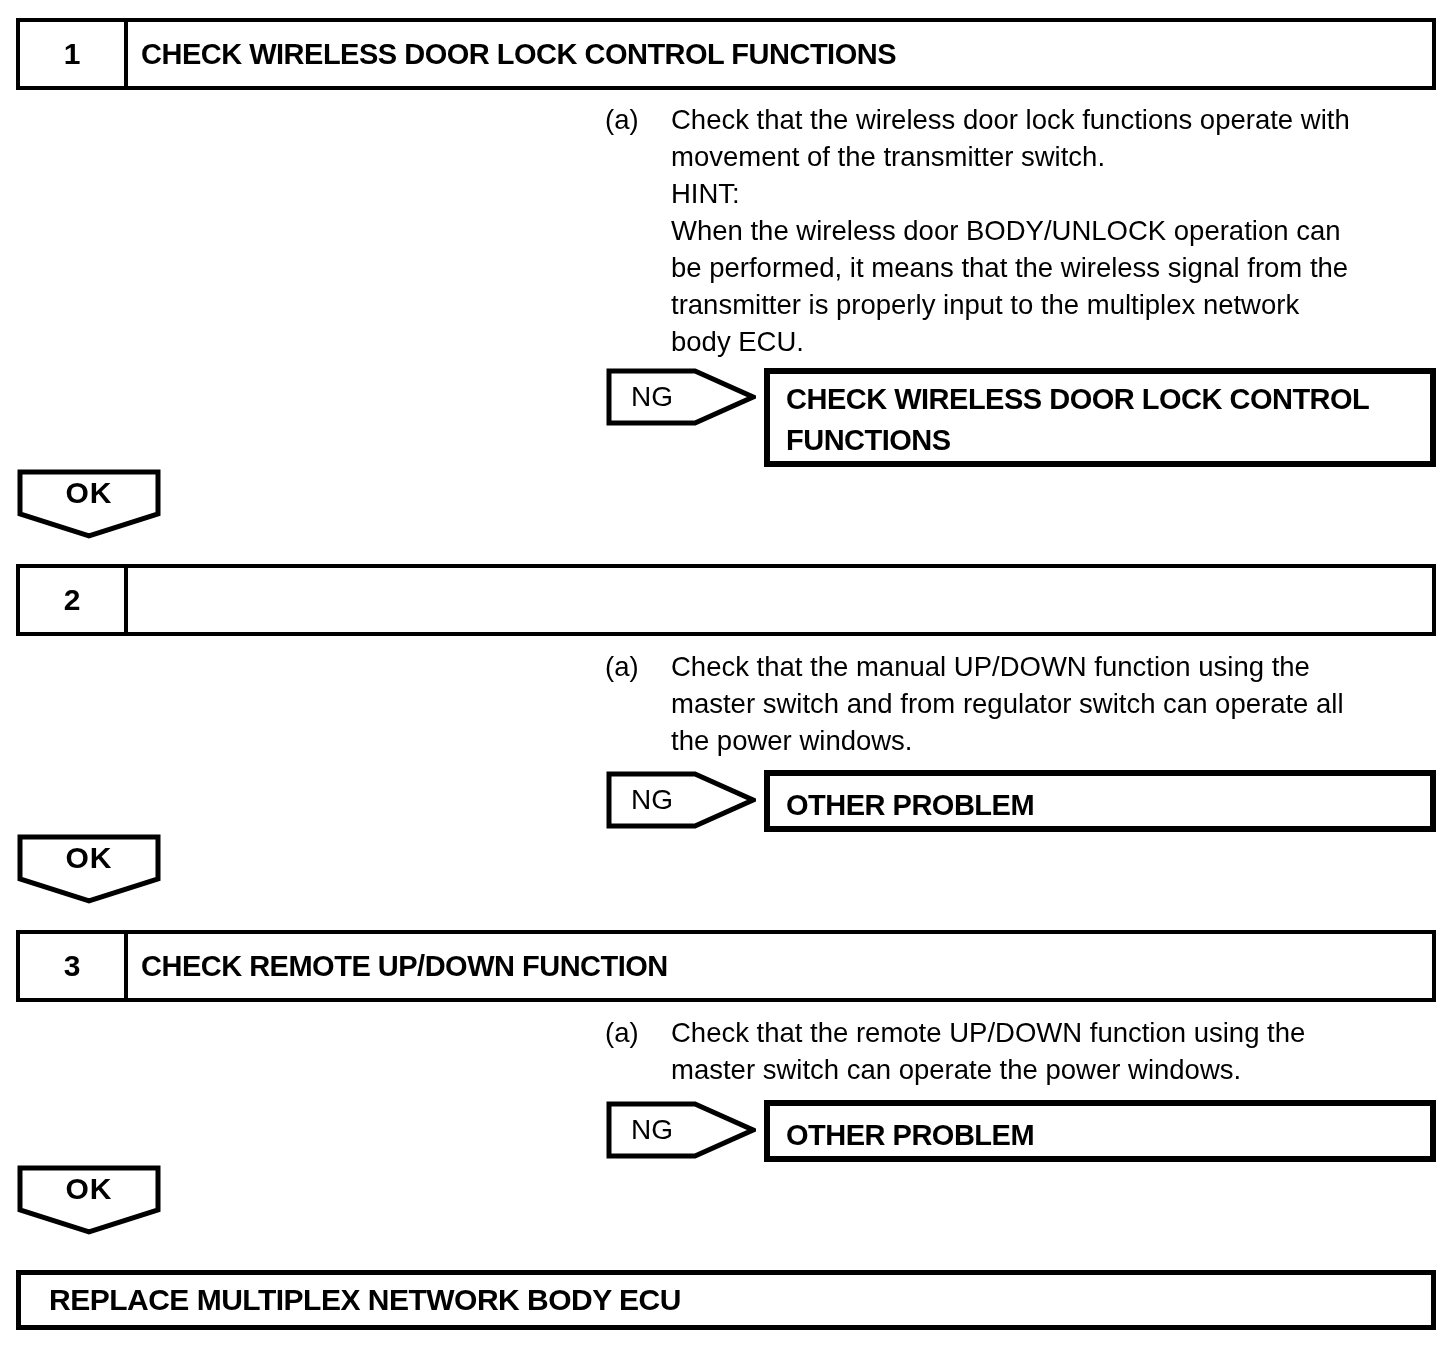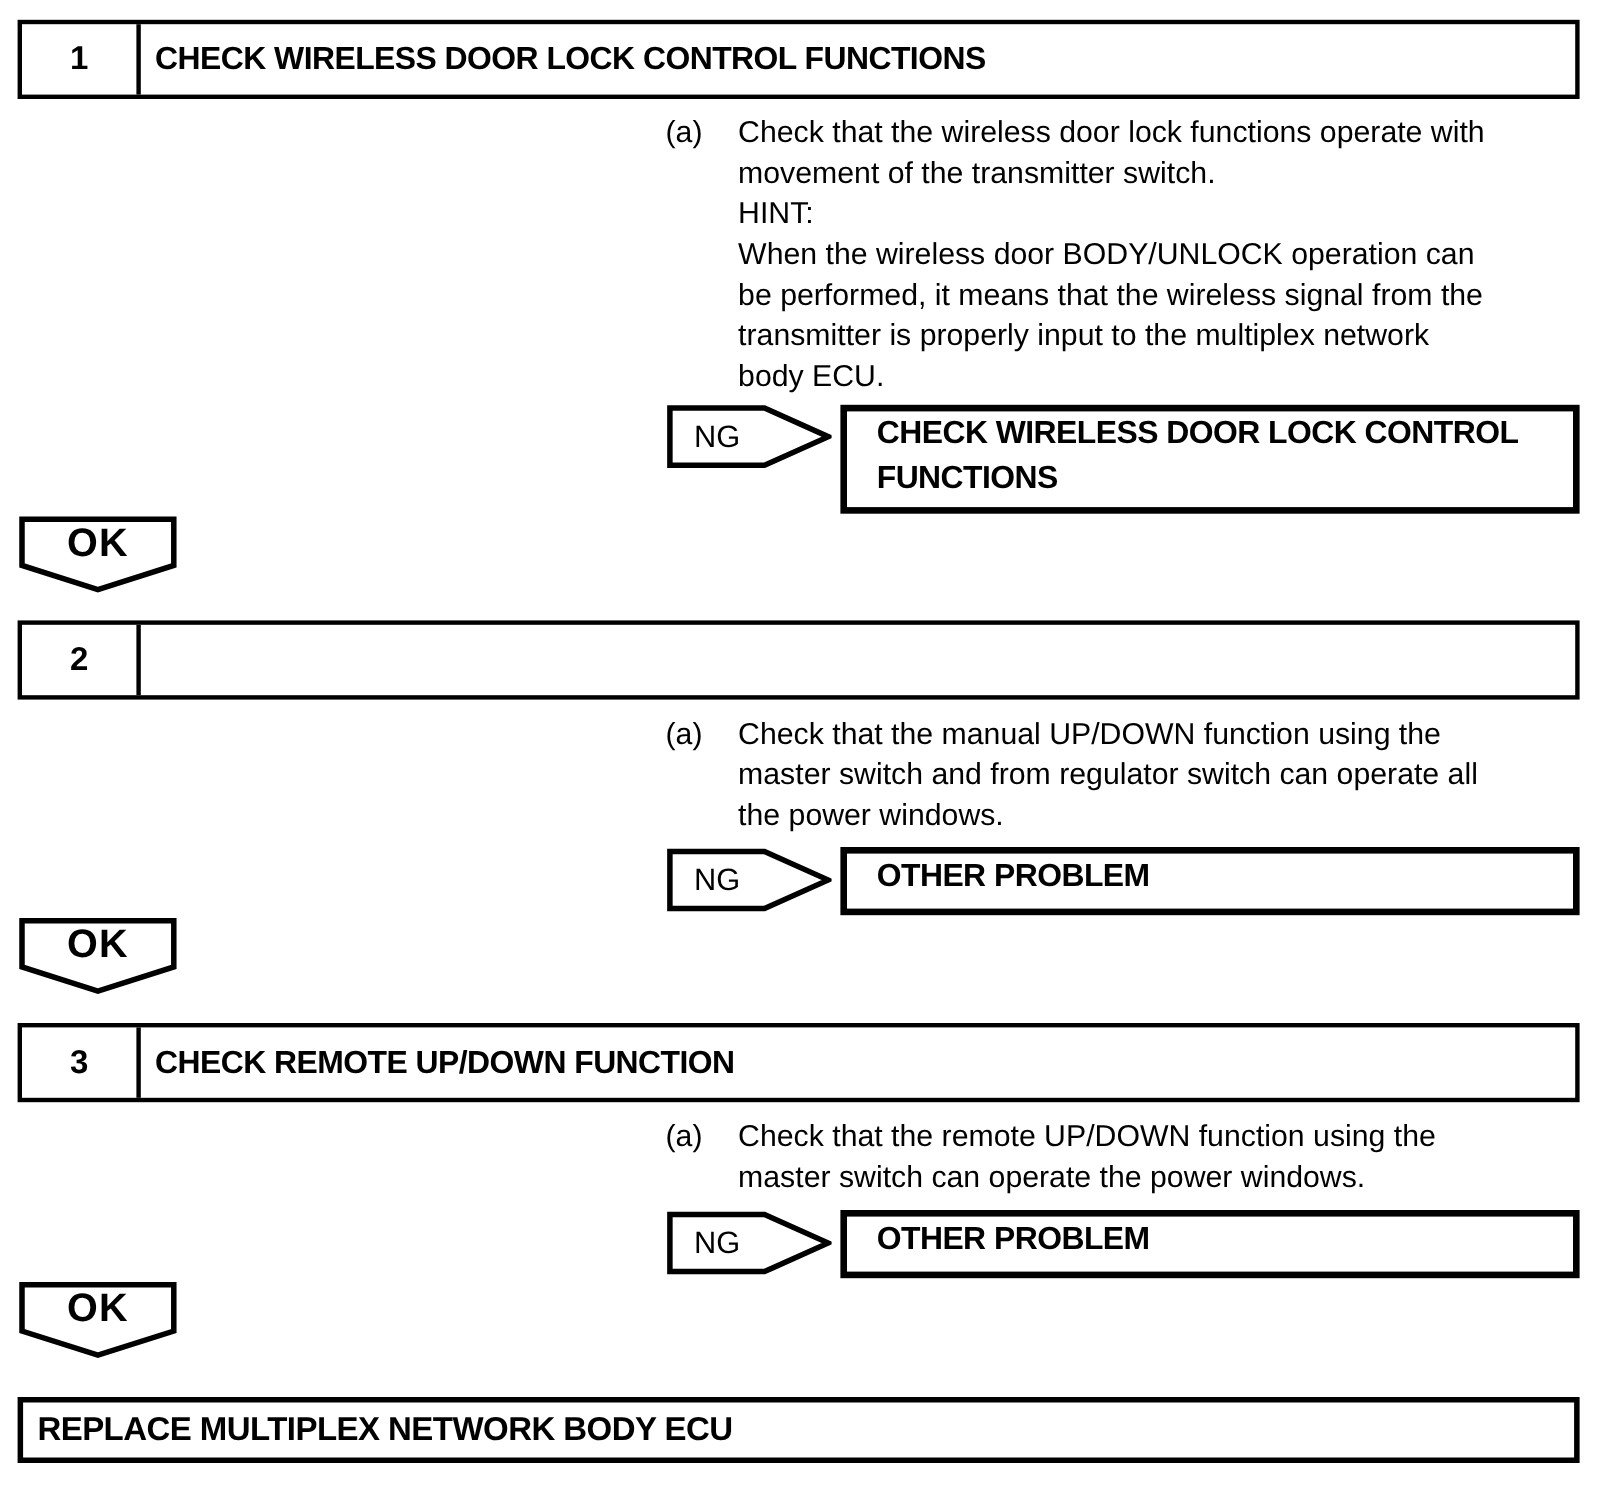--- a/index.html
+++ b/index.html
@@ -83,22 +83,22 @@
     font-weight: normal;
   }
 
   
   .result-box {
     position: absolute;
     left: 764px;
     width: 672px;
     border: 6px solid #000;
     display: flex;
-    align-items: flex-start;
-    padding-left: 27px;
+    align-items: flex-end;
+    padding-left: 16px;
     font-size: 29px;
     font-weight: bold;
     line-height: 41px;
     letter-spacing: -0.5px;
     white-space: pre;
     background: #fff;
   }
 
   
   .ok-shape {
@@ -108,36 +108,36 @@
     height: 70px;
   }
   .ok-shape svg { position: absolute; left: 0; top: 0; }
   .ok-label {
     position: absolute;
     left: 0; top: 2px;
     width: 100%; height: 43px;
     display: flex;
     align-items: center;
     justify-content: center;
-    font-size: 36px;
+    font-size: 30px;
     font-weight: bold;
     letter-spacing: 1px;
   }
 
   
   .final-box {
     position: absolute;
     left: 16px;
     top: 1270px;
     width: 1420px;
     height: 60px;
     border: 5px solid #000;
     display: flex;
     align-items: center;
-    padding-left: 13px;
+    padding-left: 28px;
     font-size: 30px;
     font-weight: bold;
     letter-spacing: -0.5px;
     background: #fff;
     white-space: nowrap;
   }
 </style>
 </head>
 <body>
 

